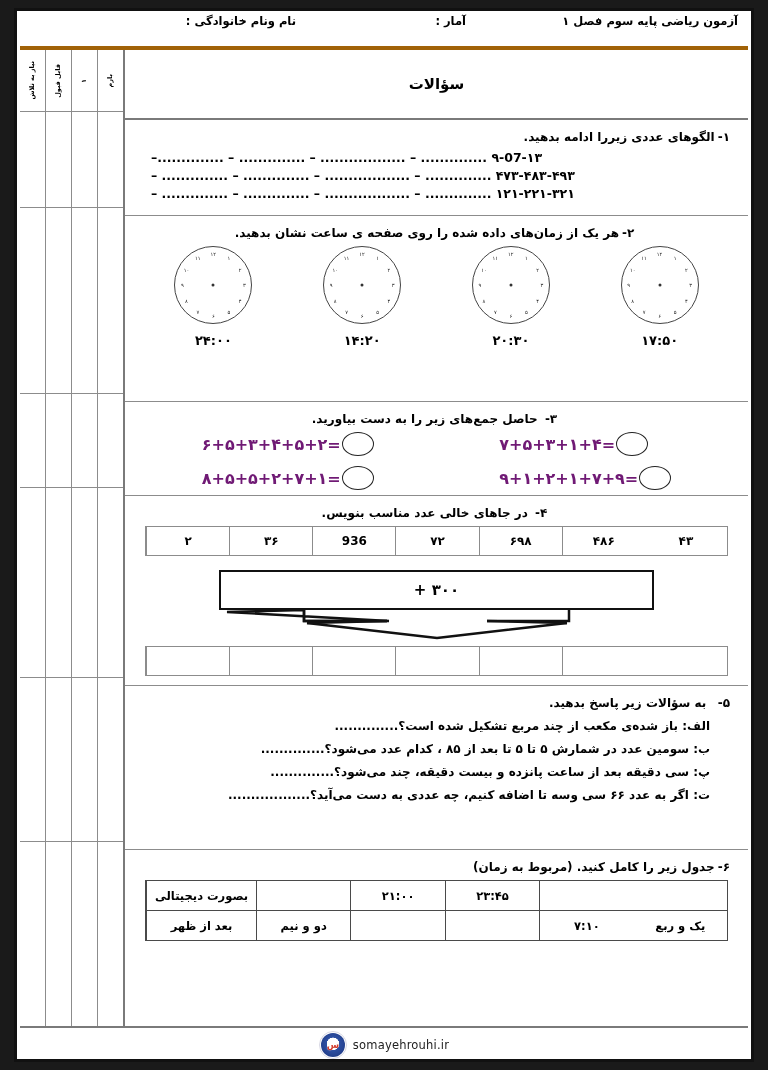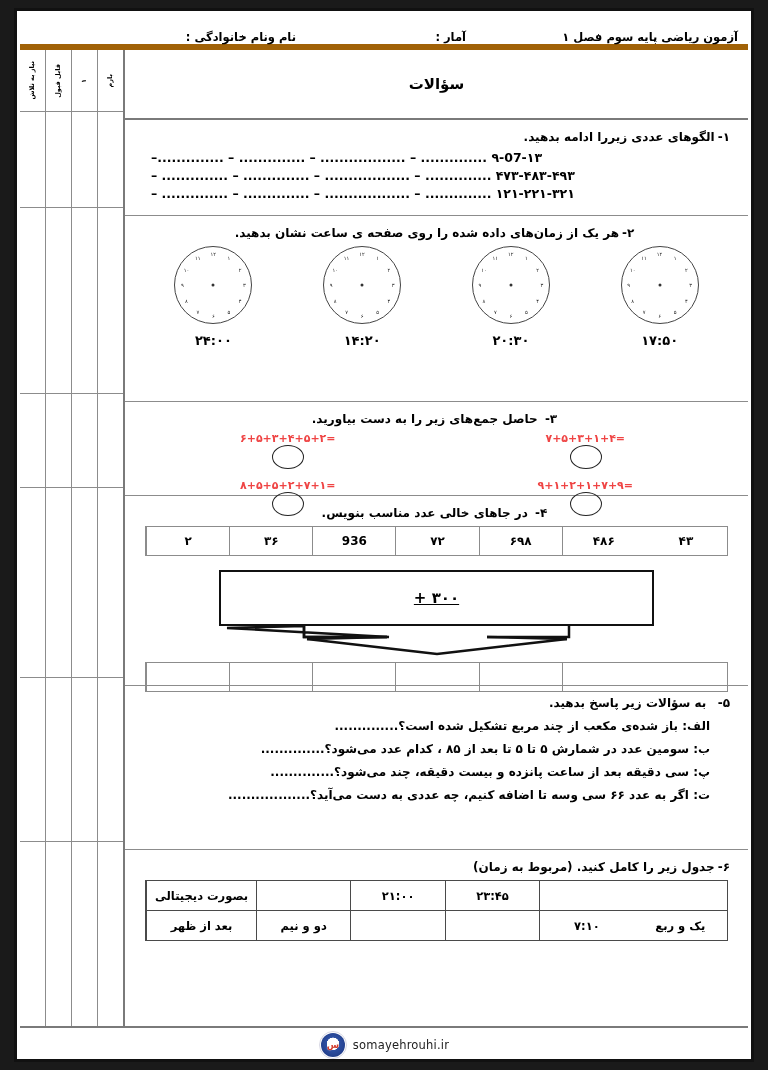--- a/index.html
+++ b/index.html
@@ -20,23 +20,23 @@
   }
   .inner{
     position:absolute;
     left:3px;top:3px;right:3px;bottom:3px;
     background:#fff;
     box-sizing:border-box;
   }
   
   .topbar{
     display:flex;flex-direction:row-reverse;
-    align-items:flex-end;
+    align-items:flex-start;
     height:36px;
-    border-bottom:6px solid #a16207;
+    border-bottom:4px solid #a16207;
     box-sizing:border-box;
     direction:rtl;
   }
   .topcell{
     font-size:11.5px;font-weight:bold;color:#000;
     white-space:nowrap;
     padding:0 6px;
   }
   .tc-name{width:270px;text-align:right;padding-right:14px;}
   .tc-amar{width:150px;text-align:right;}
@@ -151,23 +151,23 @@
   }
 
   
   .sumgrid{
     display:flex;flex-direction:row-reverse;
     justify-content:space-around;
     margin-top:2px;
   }
   .sumcol{display:flex;flex-direction:column;gap:10px;}
   .sumline{
-    display:flex;flex-direction:column;align-items:center;
+    display:flex;flex-direction:row;align-items:center;
     direction:ltr;
-    font-size:11px;font-weight:bold;color:#ef4444;
+    font-size:16px;font-weight:bold;color:#701a75;
     letter-spacing:0.2px;
   }
   .oval{
     width:30px;height:22px;
     border:1.3px solid #222;border-radius:50%;
     margin-left:1px;
   }
 
   
   .numtable{
@@ -181,26 +181,26 @@
     height:28px;
     border-left:1.3px solid #8c8c8c;
     display:flex;align-items:center;justify-content:center;
     font-size:12px;font-weight:bold;color:#000;
     box-sizing:border-box;
     direction:ltr;
   }
   .numtable .cell:last-child{border-left:none;}
   .opbox{
     margin:14px auto 0 auto;
-    width:435px;height:56px;
+    width:435px;height:40px;
     border:2.5px solid #111;
     box-sizing:border-box;
     display:flex;align-items:center;justify-content:center;
     font-size:15px;font-weight:bold;color:#000;
-    direction:ltr;letter-spacing:2px;text-decoration:underline;
+    direction:ltr;letter-spacing:2px;
   }
   .arrowwrap{
     position:relative;width:435px;height:30px;margin:0 auto;
   }
   .emptytable{
     display:flex;flex-direction:row-reverse;
     border:1.3px solid #8c8c8c;
     box-sizing:border-box;
     margin:6px 6px 0 6px;
   }

